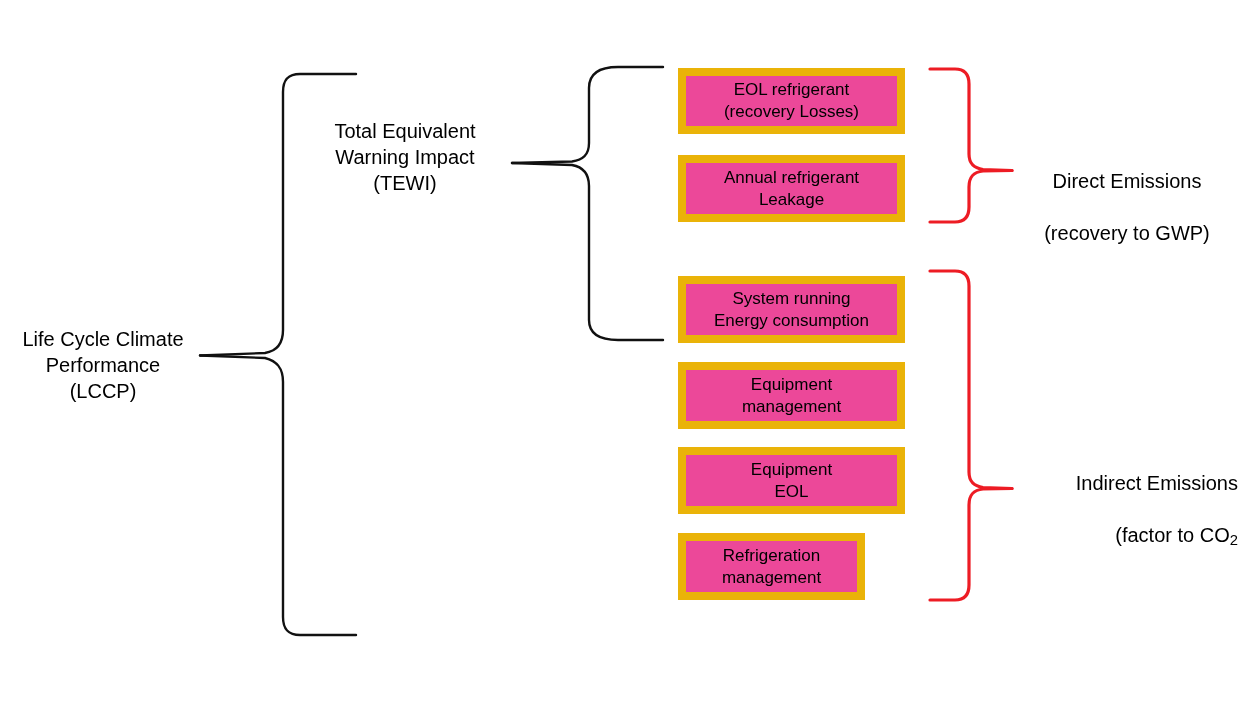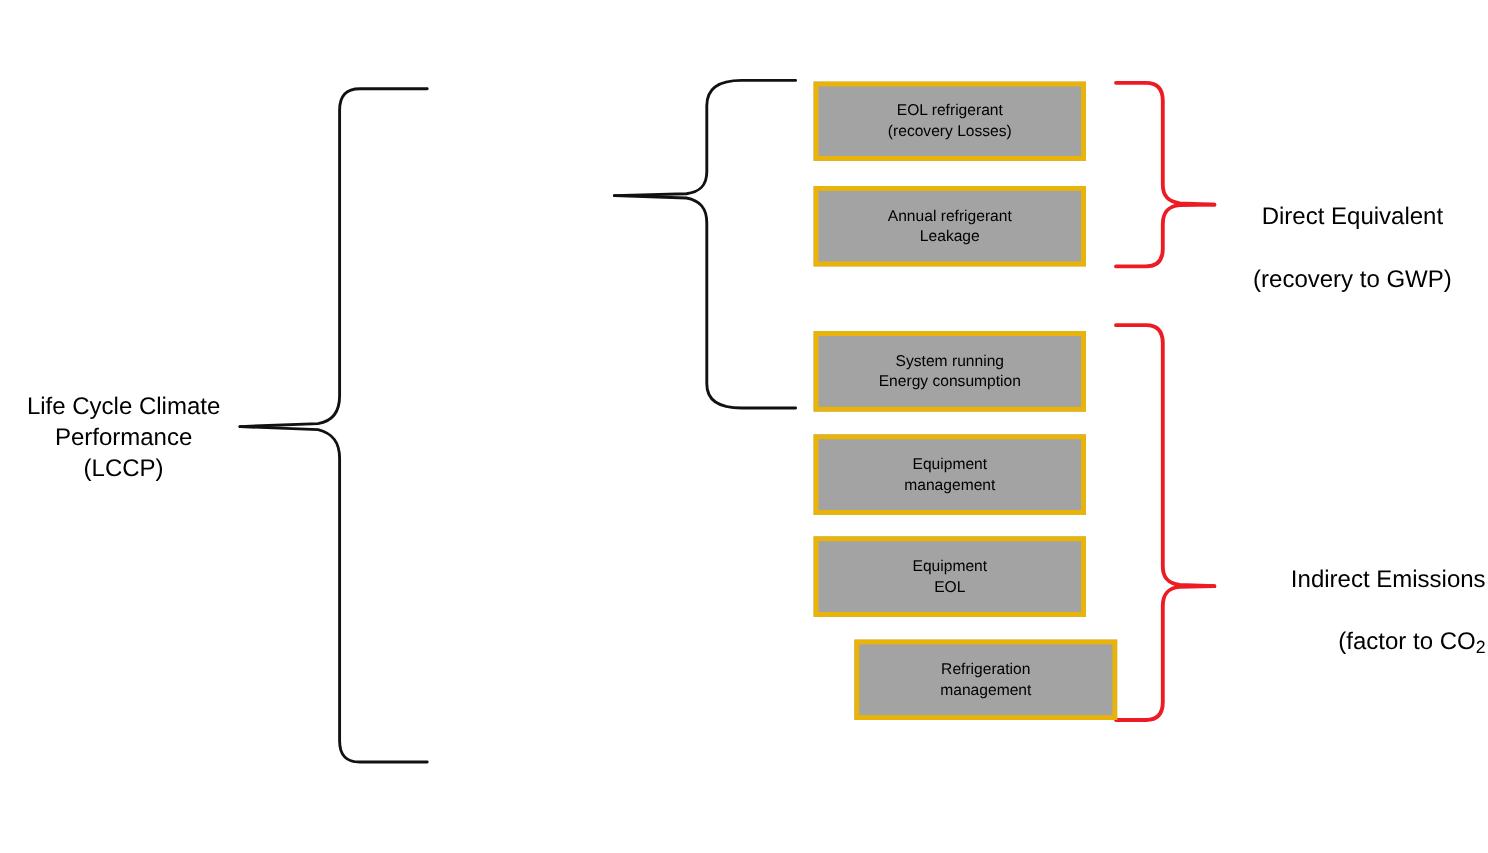--- a/index.html
+++ b/index.html
@@ -31,28 +31,28 @@
     position: absolute;
     text-align: center;
     line-height: 1.30;
     font-size: 20px;
     color: #000000;
     white-space: pre-line;
   }
   .box {
     position: absolute;
     box-sizing: border-box;
-    border: 4px solid #eab308;
-    background: #a3a3a3;
+    border: 8px solid #eab308;
+    background: #ec4899;
     display: flex;
     align-items: center;
     justify-content: center;
     text-align: center;
     line-height: 1.28;
-    font-size: 13px;
+    font-size: 17px;
     color: #000000;
     white-space: pre-line;
     padding: 0 4px;
   }
   .sub {
     font-size: 0.74em;
     vertical-align: -0.22em;
   }
 </style>
 </head>
@@ -120,41 +120,44 @@
                L 969,505
                C 969,494 974,490 983,489
                L 1012,488.5"></path>
     </g>
   </svg>
 
   <div class="node-label" style="left:8px; top:313px; width:190px;margin-top:13px;">Life Cycle Climate
 Performance
 (LCCP)</div>
 
+  <div class="node-label" style="left:306px; top:118px; width:198px;">Total Equivalent
+Warning Impact
+(TEWI)</div>
 
   <div class="box" style="left:678px; top:68px; width:227px; height:66px;">EOL refrigerant
 (recovery Losses)</div>
 
   <div class="box" style="left:678px; top:155px; width:227px; height:67px;">Annual refrigerant
 Leakage</div>
 
   <div class="box" style="left:678px; top:276px; width:227px; height:67px;">System running
 Energy consumption</div>
 
   <div class="box" style="left:678px; top:362px; width:227px; height:67px;">Equipment
 management</div>
 
   <div class="box" style="left:678px; top:447px; width:227px; height:67px;">Equipment
 EOL</div>
 
-  <div class="box" style="left:678px; top:533px; width:219px; height:67px;margin-left:34px;">Refrigeration
+  <div class="box" style="left:678px; top:533px; width:187px; height:67px;">Refrigeration
 management</div>
 
   <div class="node-label" style="left:1016px; top:142px; width:222px;">
-    <div>Direct Equivalent</div>
+    <div>Direct Emissions</div>
     <div><span>(recovery to GWP)</span></div>
   </div>
 
   <div class="node-label" style="left:1016px; top:444px; width:222px;text-align:right;">
     <div>Indirect Emissions</div>
     <div><span>(factor to CO</span><span class="sub">2</span></div>
   </div>
 
 </div>
 

